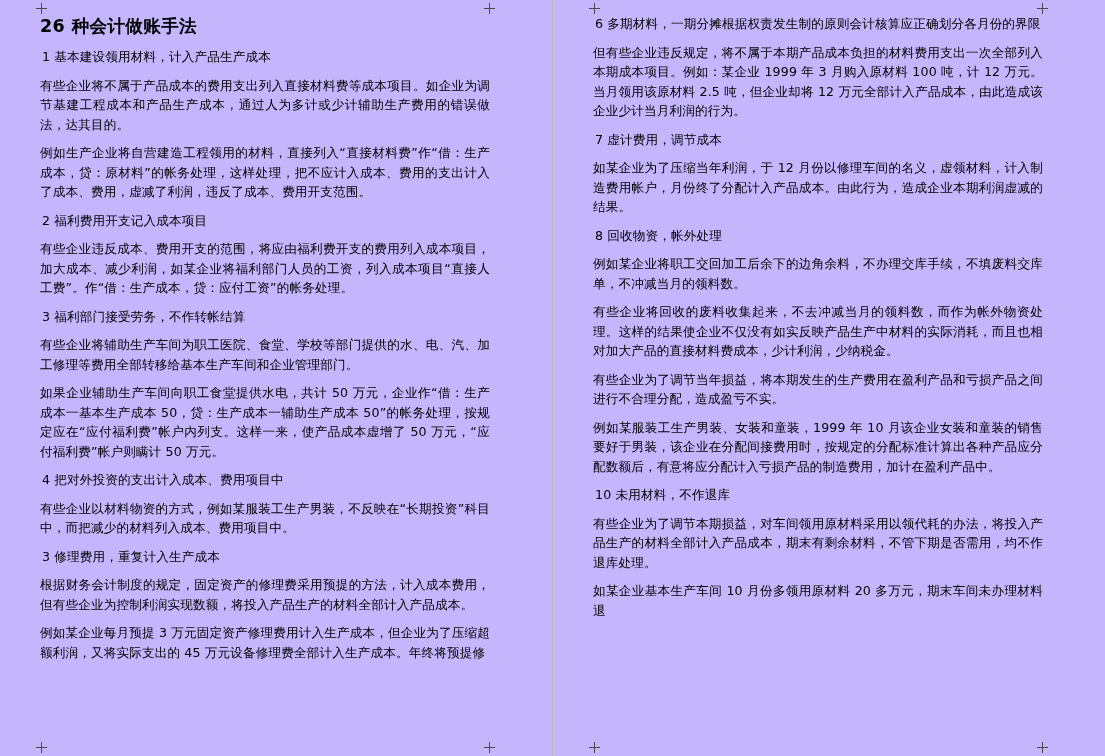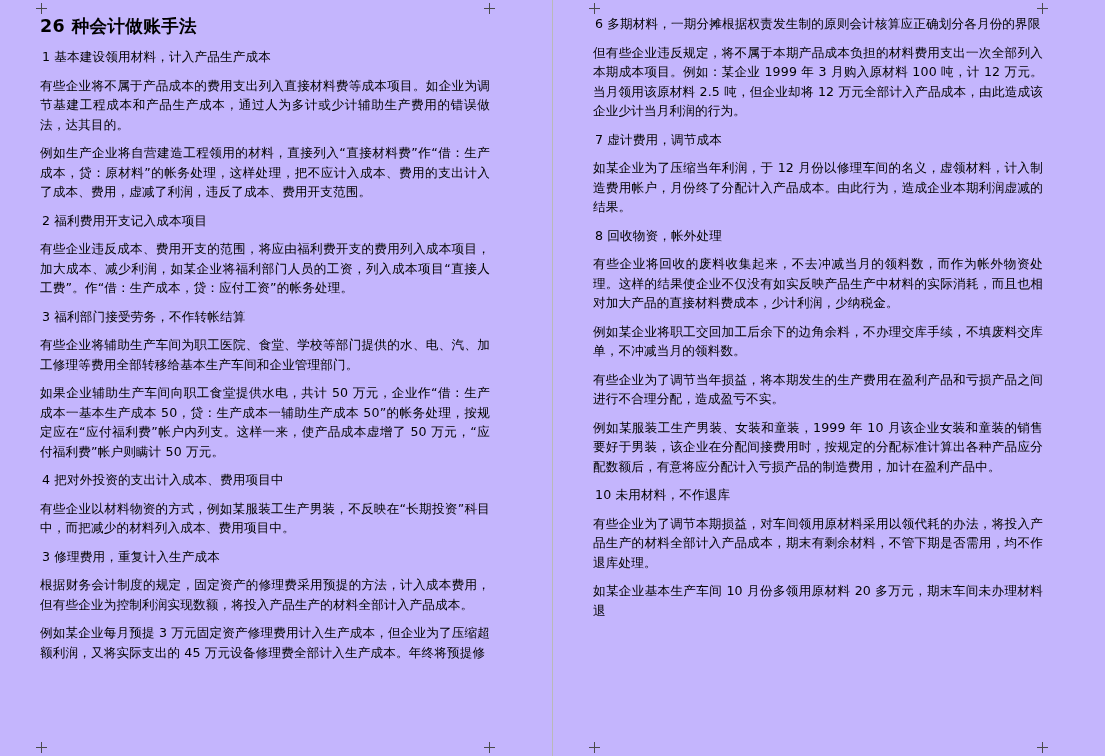--- a/index.html
+++ b/index.html
@@ -122,22 +122,22 @@
       </div>
   </div>
 
   <div class="column col-right">
     <div>
         <p class="heading">6 多期材料，一期分摊根据权责发生制的原则会计核算应正确划分各月份的界限</p>
         <p class="para">但有些企业违反规定，将不属于本期产品成本负担的材料费用支出一次全部列入本期成本项目。例如：某企业 1999 年 3 月购入原材料 100 吨，计 12 万元。当月领用该原材料 2.5 吨，但企业却将 12 万元全部计入产品成本，由此造成该企业少计当月利润的行为。</p>
         <p class="heading">7 虚计费用，调节成本</p>
         <p class="para">如某企业为了压缩当年利润，于 12 月份以修理车间的名义，虚领材料，计入制造费用帐户，月份终了分配计入产品成本。由此行为，造成企业本期利润虚减的结果。</p>
         <p class="heading">8 回收物资，帐外处理</p>
+        <p class="para">例如某企业将职工交回加工后余下的边角余料，不办理交库手续，不填废料交库单，不冲减当月的领料数。</p>
         <p class="para">有些企业将回收的废料收集起来，不去冲减当月的领料数，而作为帐外物资处理。这样的结果使企业不仅没有如实反映产品生产中材料的实际消耗，而且也相对加大产品的直接材料费成本，少计利润，少纳税金。</p>
-        <p class="para">例如某企业将职工交回加工后余下的边角余料，不办理交库手续，不填废料交库单，不冲减当月的领料数。</p>
         <p class="para">有些企业为了调节当年损益，将本期发生的生产费用在盈利产品和亏损产品之间进行不合理分配，造成盈亏不实。</p>
         <p class="para">例如某服装工生产男装、女装和童装，1999 年 10 月该企业女装和童装的销售要好于男装，该企业在分配间接费用时，按规定的分配标准计算出各种产品应分配数额后，有意将应分配计入亏损产品的制造费用，加计在盈利产品中。</p>
         <p class="heading">10 未用材料，不作退库</p>
         <p class="para">有些企业为了调节本期损益，对车间领用原材料采用以领代耗的办法，将投入产品生产的材料全部计入产品成本，期末有剩余材料，不管下期是否需用，均不作退库处理。</p>
         <p class="para">如某企业基本生产车间 10 月份多领用原材料 20 多万元，期末车间未办理材料退</p>
       </div>
   </div>
 
 </div>
 

